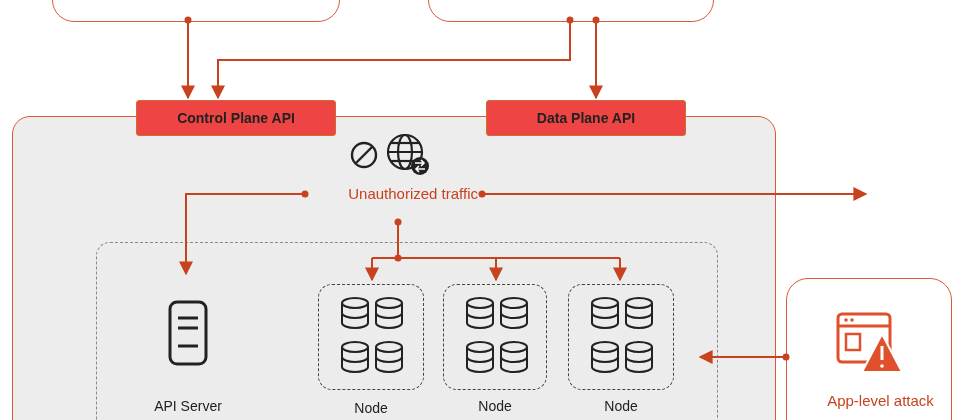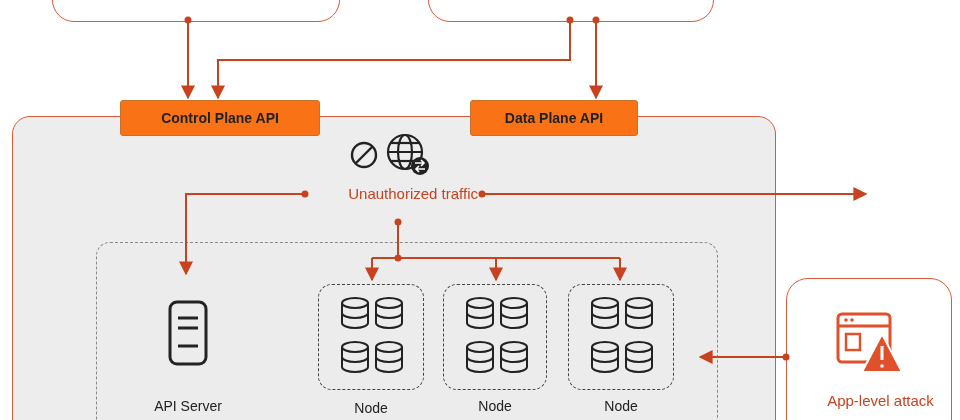--- a/index.html
+++ b/index.html
@@ -1,41 +1,41 @@
 <!DOCTYPE html>
 <html><head>
 <meta charset="utf-8">
 <style>
   html, body { margin: 0; padding: 0; }
   body { width: 960px; height: 420px; overflow: hidden; background: #ffffff; position: relative;
          font-family: "Liberation Sans", sans-serif; }
   .abs { position: absolute; }
   .top-box { border: 1.5px solid #d9593a; border-radius: 22px; background: #fff; }
-  .api-tab { background: #f97316; border: 1.5px solid #c9702a; border-radius: 3px;
+  .api-tab { background: #ef4444; border: 1.5px solid #c9702a; border-radius: 3px;
              font-weight: bold; font-size: 14px; color: #222; display: flex; align-items: center;
-             justify-content: center; box-sizing: border-box; }
+             justify-content: center; box-sizing: border-box; margin-left: 16px; }
   .cluster { background: #ededed; border: 1.5px solid #d9593a; border-radius: 18px; box-sizing: border-box; }
   .inner { border: 1.5px dashed #888; border-radius: 14px; box-sizing: border-box; background: #ececec; }
   .node { border: 1.5px dashed #444; border-radius: 14px; box-sizing: border-box; }
   .label { font-size: 14px; color: #222; text-align: center; }
   .red-text { color: #c8421f; font-size: 15px; }
   svg { overflow: visible; }
 </style>
 </head>
 <body>
 
 <div class="abs top-box" style="left:52px; top:-30px; width:286px; height:50px;"></div>
 <div class="abs top-box" style="left:428px; top:-30px; width:284px; height:50px;"></div>
 
 <div class="abs cluster" style="left:12px; top:116px; width:764px; height:330px;"></div>
 
 <div class="abs api-tab" style="left:120px; top:100px; width:200px; height:36px;">
   <span>Control Plane API</span>
 </div>
-<div class="abs api-tab" style="left:470px; top:100px; width:168px; height:36px;">
+<div class="abs api-tab" style="left:470px; top:100px; width:200px; height:36px;">
   <span>Data Plane API</span>
 </div>
 
 <div class="abs inner" style="left:96px; top:242px; width:622px; height:200px;"></div>
 
 <div class="abs node" style="left:318px; top:284px; width:106px; height:106px;"></div>
 <div class="abs node" style="left:443px; top:284px; width:104px; height:106px;"></div>
 <div class="abs node" style="left:568px; top:284px; width:106px; height:106px;"></div>
 
 <div class="abs top-box" style="left:786px; top:278px; width:164px; height:170px;"></div>

